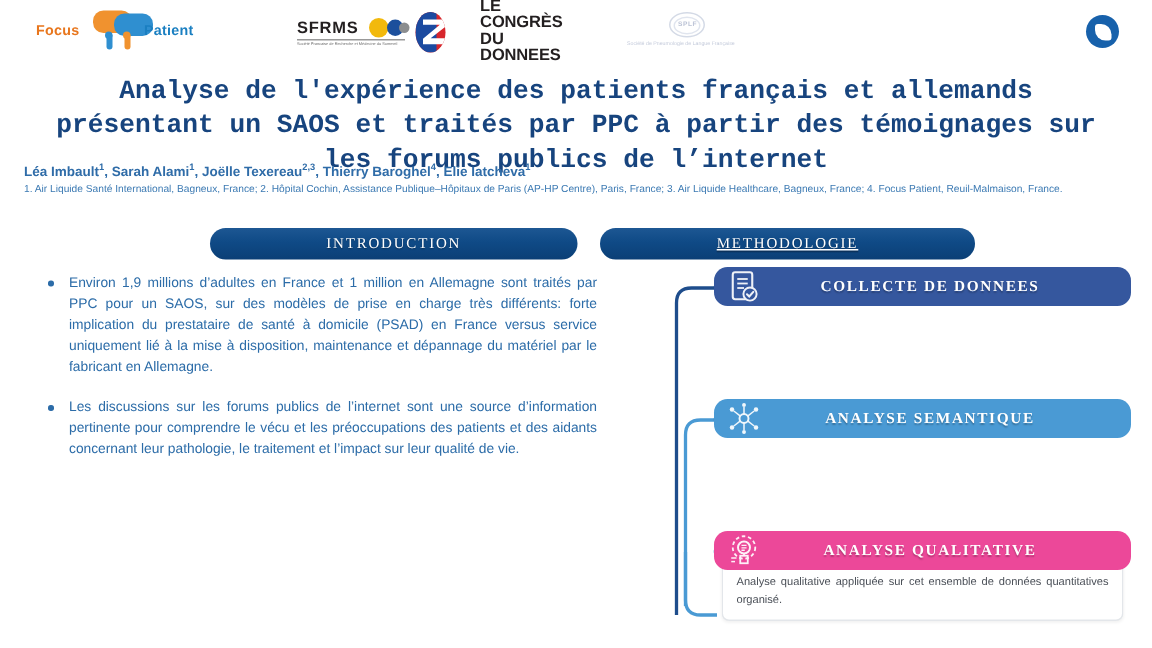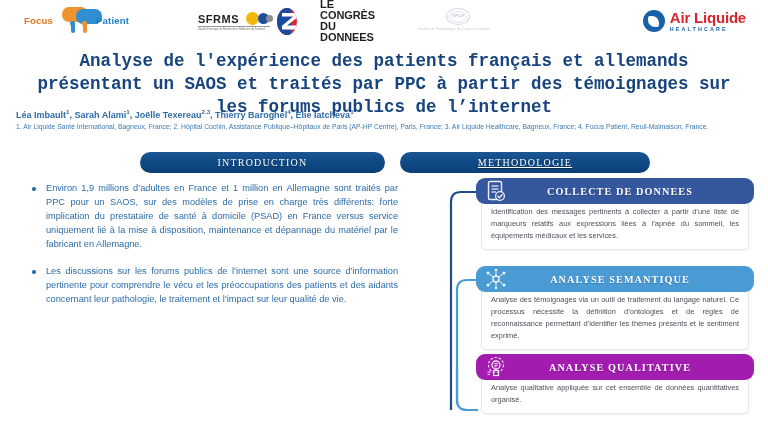--- a/index.html
+++ b/index.html
@@ -153,21 +153,21 @@
     border-radius: 0 0 5px 5px;
     margin: -6px 5px 0 5px; padding: 8px 9px 7px 9px;
     font-size: 7.4px; color: #4a4f57; line-height: 1.62; text-align: justify;
     box-shadow: 0 1px 2px rgba(0,0,0,.05);
   }
   .c1 { top: 0px; }
   .c2 { top: 88px; }
   .c3 { top: 176px; }
   .c1 .mcard-head { background: #35579e; }
   .c2 .mcard-head { background: #4a9ad4; }
-  .c3 .mcard-head { background: #a21caf; }
+  .c3 .mcard-head { background: #ec4899; }
 </style>
 </head>
 <body>
 
 <div class="poster">
 
   <div class="logobar">
 
     <div class="logo logo-focus">
       <div class="fp-wrap">
@@ -209,24 +209,20 @@
         <div class="splf-ring"></div>
         <div class="splf-ring2"></div>
         <div class="splf-txt">SPLF</div>
         <div class="splf-sub">Société de Pneumologie de Langue Française</div>
       </div>
     </div>
 
     <div class="logo logo-al">
       <div class="al-wrap">
         <div class="al-mark"></div>
-        <div class="al-text">
-          <div class="al-name">Air Liquide</div>
-          <div class="al-sub">HEALTHCARE</div>
-        </div>
       </div>
     </div>
   </div>
 
   <div class="title">Analyse de l'expérience des patients français et allemands présentant un SAOS et traités par PPC à partir des témoignages sur les forums publics de l’internet</div>
 
   <div class="authors">Léa Imbault<sup>1</sup>, Sarah Alami<sup>1</sup>, Joëlle Texereau<sup>2,3</sup>, Thierry Baroghel<sup>4</sup>, Elie Iatcheva<sup>1</sup></div>
   <div class="affil">1. Air Liquide Santé International, Bagneux, France; 2. Hôpital Cochin, Assistance Publique–Hôpitaux de Paris (AP-HP Centre), Paris, France; 3. Air Liquide Healthcare, Bagneux, France; 4. Focus Patient, Reuil-Malmaison, France.</div>
 
   <div class="sec-head sec-intro">INTRODUCTION</div>
@@ -254,21 +250,20 @@
         <svg class="mcard-icon" viewBox="0 0 24 24">
           <rect x="4.5" y="2.5" width="13" height="18" rx="1.6" fill="none" stroke="#fff" stroke-width="1.4"></rect>
           <line x1="7.5" y1="7" x2="14.5" y2="7" stroke="#fff" stroke-width="1.2"></line>
           <line x1="7.5" y1="10" x2="14.5" y2="10" stroke="#fff" stroke-width="1.2"></line>
           <line x1="7.5" y1="13" x2="12" y2="13" stroke="#fff" stroke-width="1.2"></line>
           <circle cx="16" cy="17" r="4.4" fill="#35579e" stroke="#fff" stroke-width="1.3"></circle>
           <path d="M14 17.2 L15.5 18.7 L18.2 15.6" fill="none" stroke="#fff" stroke-width="1.4" stroke-linecap="round"></path>
         </svg>
         <div class="mcard-title">COLLECTE DE DONNEES</div>
       </div>
-      <div class="mcard-body">Identification des messages pertinents à collecter à partir d’une liste de marqueurs relatifs aux expressions liées à l’apnée du sommeil, les équipements médicaux et les services.</div>
     </div>
 
     <div class="mcard c2">
       <div class="mcard-head">
         <svg class="mcard-icon" viewBox="0 0 24 24">
           <circle cx="12" cy="12" r="3" fill="none" stroke="#fff" stroke-width="1.3"></circle>
           <circle cx="4" cy="6" r="1.5" fill="#fff"></circle>
           <circle cx="20" cy="6" r="1.5" fill="#fff"></circle>
           <circle cx="4" cy="18" r="1.5" fill="#fff"></circle>
           <circle cx="20" cy="18" r="1.5" fill="#fff"></circle>
@@ -278,21 +273,20 @@
             <line x1="5.2" y1="7" x2="9.6" y2="10.4"></line>
             <line x1="18.8" y1="7" x2="14.4" y2="10.4"></line>
             <line x1="5.2" y1="17" x2="9.6" y2="13.6"></line>
             <line x1="18.8" y1="17" x2="14.4" y2="13.6"></line>
             <line x1="12" y1="4.3" x2="12" y2="9"></line>
             <line x1="12" y1="15" x2="12" y2="19.7"></line>
           </g>
         </svg>
         <div class="mcard-title">ANALYSE SEMANTIQUE</div>
       </div>
-      <div class="mcard-body">Analyse des témoignages via un outil de traitement du langage naturel. Ce processus nécessite la définition d’ontologies et de règles de reconnaissance permettant d’identifier les thèmes présents et le sentiment exprimé.</div>
     </div>
 
     <div class="mcard c3">
       <div class="mcard-head">
         <svg class="mcard-icon" viewBox="0 0 24 24">
           <circle cx="12" cy="10" r="7.5" fill="none" stroke="#fff" stroke-width="1.2" stroke-dasharray="2.4 1.8"></circle>
           <circle cx="12" cy="10" r="4" fill="none" stroke="#fff" stroke-width="1.3"></circle>
           <path d="M10.3 10.2 h3.4 M10.3 8.6 h3.4 M10.3 11.8 h2.2" stroke="#fff" stroke-width=".9"></path>
           <rect x="9.5" y="15.5" width="5" height="5" fill="none" stroke="#fff" stroke-width="1.2"></rect>
           <line x1="12" y1="14" x2="12" y2="15.5" stroke="#fff" stroke-width="1.1"></line>

